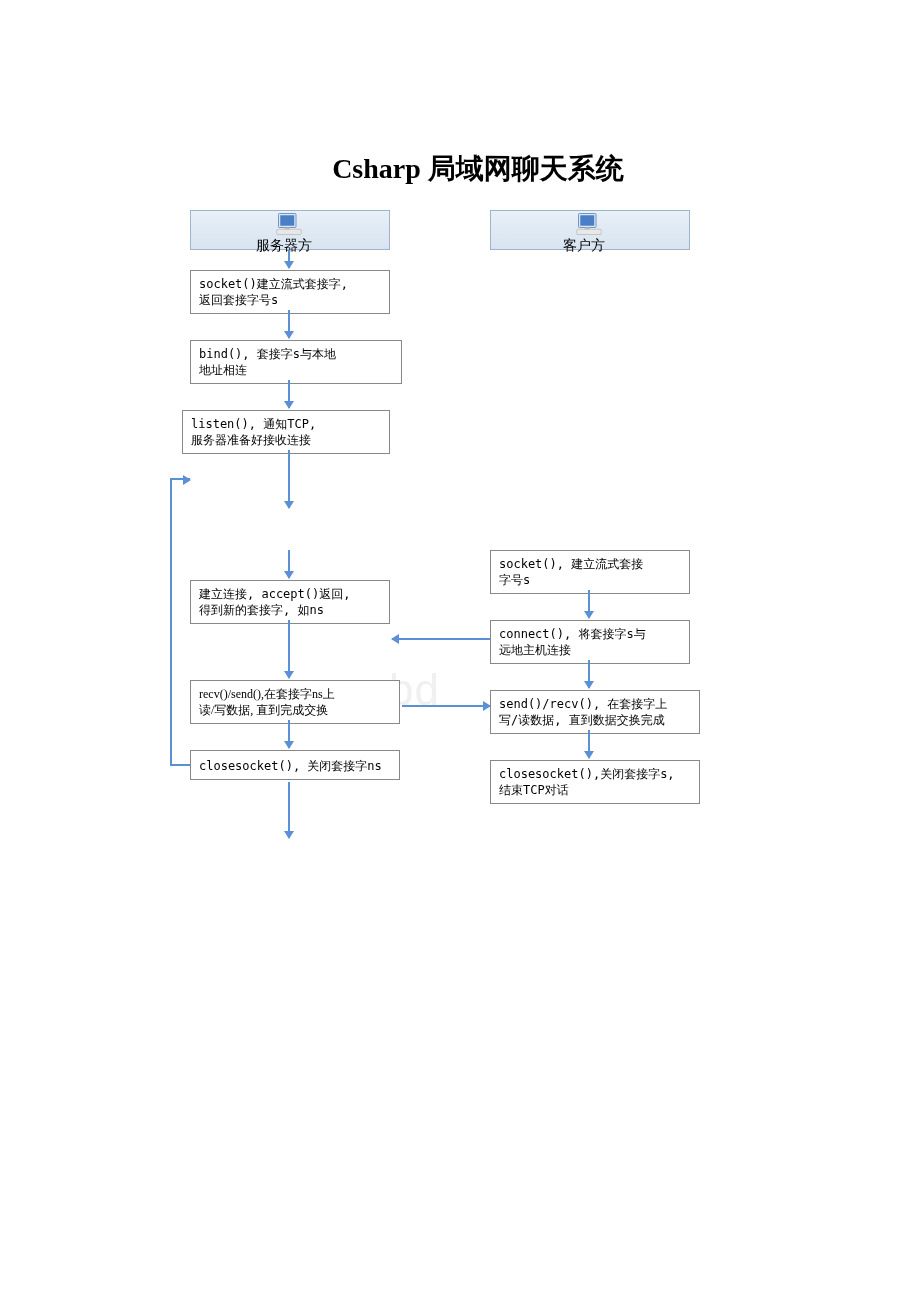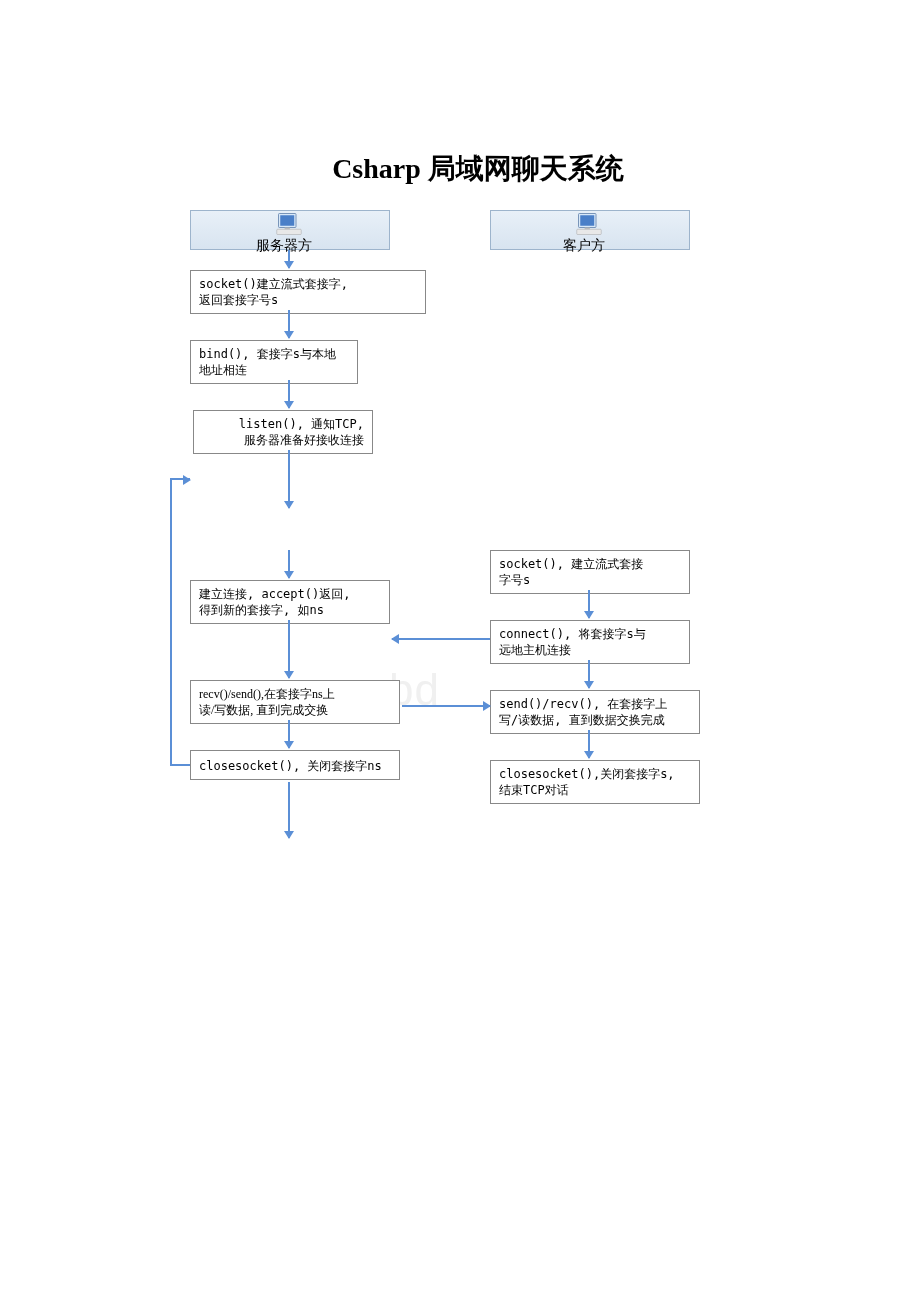--- a/index.html
+++ b/index.html
@@ -159,27 +159,27 @@
         <rect x="4" y="2" width="20" height="16" rx="1" fill="#d8e8f8" stroke="#6a88b0" stroke-width="1"></rect>
         <rect x="6" y="4" width="16" height="12" fill="#4a7fc8"></rect>
         <rect x="2" y="20" width="28" height="6" rx="1" fill="#e8e8e8" stroke="#999" stroke-width="0.5"></rect>
         <rect x="11" y="18" width="6" height="2" fill="#bbb"></rect>
       </svg>
     </span>
     <span class="header-label">客户方</span>
   </div>
 
   <div class="arrow-v" style="top:40px; left:118px; height:18px;"></div>
-  <div class="step-box" style="top:60px; left:20px; width:236px;">socket()建立流式套接字,<br>返回套接字号s</div>
+  <div class="step-box" style="top:60px; left:20px; width:200px;">socket()建立流式套接字,<br>返回套接字号s</div>
 
   <div class="arrow-v" style="top:100px; left:118px; height:28px;"></div>
-  <div class="step-box" style="top:130px; left:20px; width:168px;">bind(), 套接字s与本地<br>地址相连</div>
+  <div class="step-box" style="top:130px; left:20px; width:212px;">bind(), 套接字s与本地<br>地址相连</div>
 
   <div class="arrow-v" style="top:170px; left:118px; height:28px;"></div>
-  <div class="step-box" style="top:200px; left:23px; width:180px;text-align:right;">listen(), 通知TCP,<br>服务器准备好接收连接</div>
+  <div class="step-box" style="top:200px; left:12px; width:208px;">listen(), 通知TCP,<br>服务器准备好接收连接</div>
 
   <div class="arrow-v" style="top:240px; left:118px; height:58px;"></div>
 
   <div class="arrow-v" style="top:340px; left:118px; height:28px;"></div>
   <div class="step-box" style="top:370px; left:20px; width:200px;">建立连接, accept()返回,<br>得到新的套接字, 如ns</div>
 
   <div class="arrow-v" style="top:410px; left:118px; height:58px;"></div>
   <div class="step-box" style="top:470px; left:20px; width:210px;font-family:Liberation Serif, serif;">recv()/send(),在套接字ns上<br>读/写数据, 直到完成交换</div>
 
   <div class="arrow-v" style="top:510px; left:118px; height:28px;"></div>

